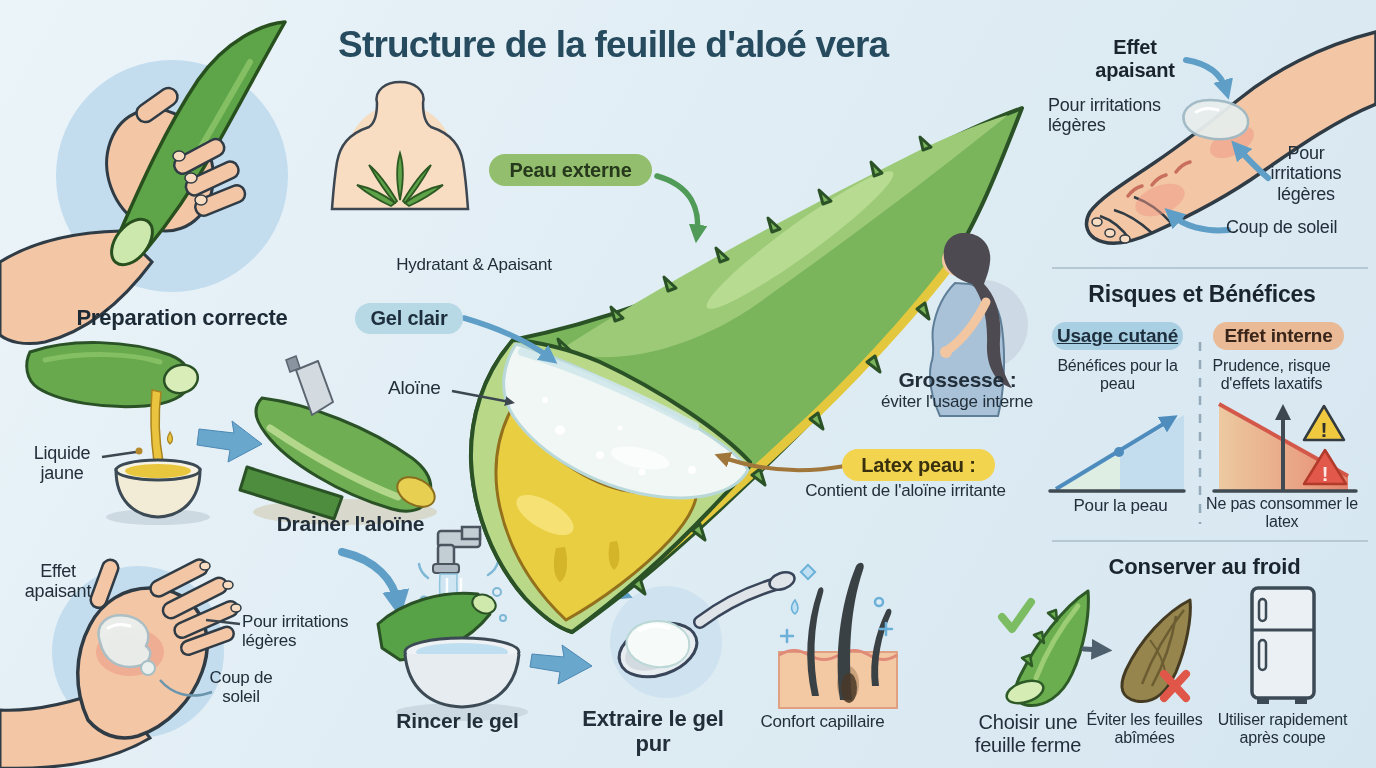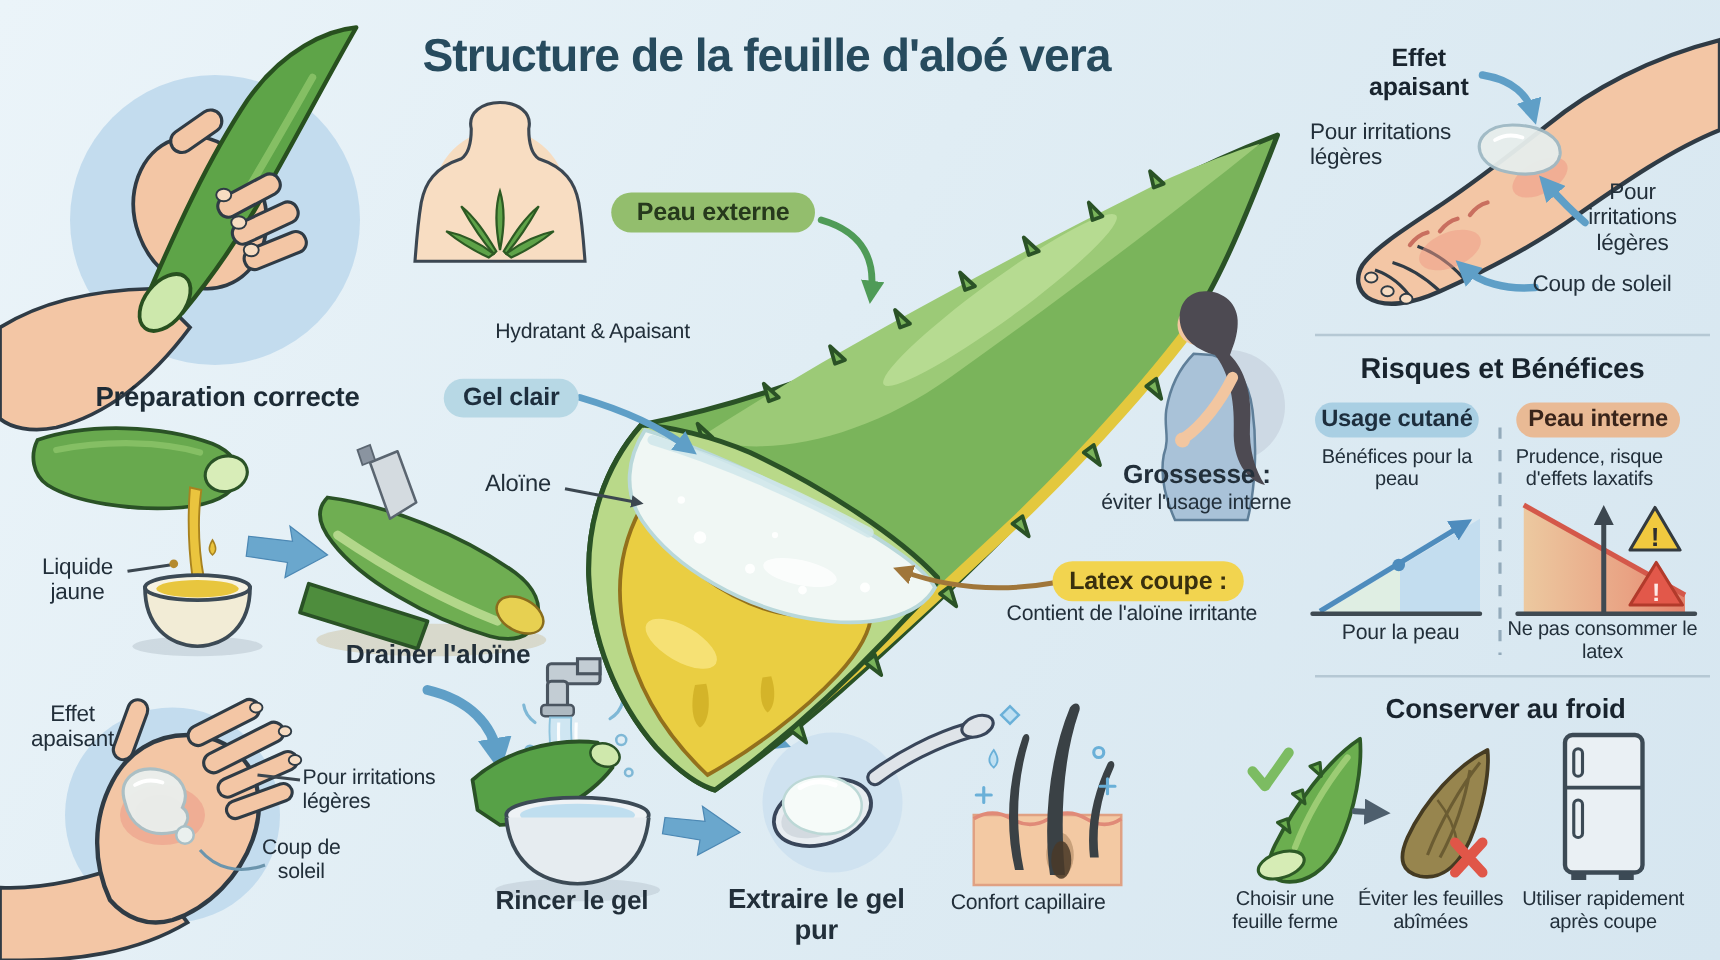--- a/index.html
+++ b/index.html
@@ -312,41 +312,41 @@
 <div class="lbl center" style="left:18px;top:443px;width:88px;font-size:18px;">Liquide jaune</div>
 <div class="lbl bold center" style="left:268px;top:512px;width:165px;font-size:21px;">Drainer l'aloïne</div>
 <div class="lbl bold center" style="left:395px;top:709px;width:125px;font-size:21px;">Rincer le gel</div>
 <div class="lbl bold center" style="left:563px;top:707px;width:180px;font-size:22px;">Extraire le gel pur</div>
 <div class="lbl center" style="left:755px;top:712px;width:135px;font-size:17px;">Confort capillaire</div>
 
 <div class="pill" style="left:489px;top:154px;width:163px;height:32px;background:#93be6d;color:#26391c;font-size:20px;">Peau externe</div>
 <div class="lbl center" style="left:368px;top:255px;width:212px;font-size:17px;">Hydratant &amp; Apaisant</div>
 <div class="pill" style="left:355px;top:303px;width:108px;height:31px;background:#b7d8e5;color:#1d2e3d;font-size:20px;">Gel clair</div>
 <div class="lbl" style="left:388px;top:377px;width:70px;font-size:19px;">Aloïne</div>
-<div class="pill" style="left:842px;top:449px;width:153px;height:32px;background:#f2d44f;color:#39300e;font-size:20px;">Latex coupe :</div>
+<div class="pill" style="left:842px;top:449px;width:153px;height:32px;background:#f2d44f;color:#39300e;font-size:20px;">Latex peau :</div>
 <div class="lbl center" style="left:788px;top:481px;width:235px;font-size:17px;">Contient de l'aloïne irritante</div>
 
 <div class="lbl bold center" style="left:890px;top:368px;width:135px;font-size:21px;">Grossesse :</div>
 <div class="lbl center" style="left:868px;top:392px;width:178px;font-size:17px;">éviter l'usage interne</div>
 
 <div class="lbl bold center" style="left:1085px;top:36px;width:100px;font-size:20px;color:#19242e;">Effet apaisant</div>
 <div class="lbl" style="left:1048px;top:95px;width:150px;font-size:18px;">Pour irritations légères</div>
 <div class="lbl center" style="left:1250px;top:143px;width:112px;font-size:18px;">Pour irritations légères</div>
 <div class="lbl" style="left:1226px;top:217px;width:135px;font-size:18px;">Coup de soleil</div>
 
 <div class="lbl bold center" style="left:1077px;top:281px;width:250px;font-size:23px;color:#19242e;">Risques et Bénéfices</div>
-<div class="pill" style="left:1052px;top:322px;width:131px;height:28px;background:#a9cfe3;color:#1d2e3d;font-size:19px;">Usage cutané</div>
-<div class="pill" style="left:1213px;top:322px;width:131px;height:28px;background:#e9ba95;color:#39241a;font-size:19px;">Peau interne</div>
+<div class="pill" style="left:1052px;top:322px;width:131px;height:28px;background:#a9cfe3;color:#1d2e3d;font-size:19px;text-decoration:underline;">Usage cutané</div>
+<div class="pill" style="left:1213px;top:322px;width:131px;height:28px;background:#e9ba95;color:#39241a;font-size:19px;">Effet interne</div>
 <div class="lbl center" style="left:1045px;top:357px;width:145px;font-size:16px;">Bénéfices pour la peau</div>
 <div class="lbl center" style="left:1199px;top:357px;width:145px;font-size:16px;">Prudence, risque d'effets laxatifs</div>
 <div class="lbl center" style="left:1068px;top:496px;width:105px;font-size:17px;">Pour la peau</div>
 <div class="lbl bold center" style="left:1077px;top:555px;width:255px;font-size:22px;color:#19242e;">Conserver au froid</div>
 
 <div class="lbl center" style="left:1203px;top:495px;width:158px;font-size:16px;">Ne pas consommer le latex</div>
-<div class="lbl center" style="left:972px;top:711px;width:112px;font-size:16px;">Choisir une feuille ferme</div>
+<div class="lbl center" style="left:972px;top:711px;width:112px;font-size:20px;">Choisir une feuille ferme</div>
 <div class="lbl center" style="left:1082px;top:711px;width:125px;font-size:16px;">Éviter les feuilles abîmées</div>
 <div class="lbl center" style="left:1205px;top:711px;width:155px;font-size:16px;">Utiliser rapidement après coupe</div>
 
 <div class="lbl center" style="left:8px;top:561px;width:100px;font-size:18px;">Effet apaisant</div>
 <div class="lbl" style="left:242px;top:612px;width:130px;font-size:17px;">Pour irritations légères</div>
 <div class="lbl center" style="left:205px;top:668px;width:72px;font-size:17px;">Coup de soleil</div>
 
 </div>
 
 </body></html>

